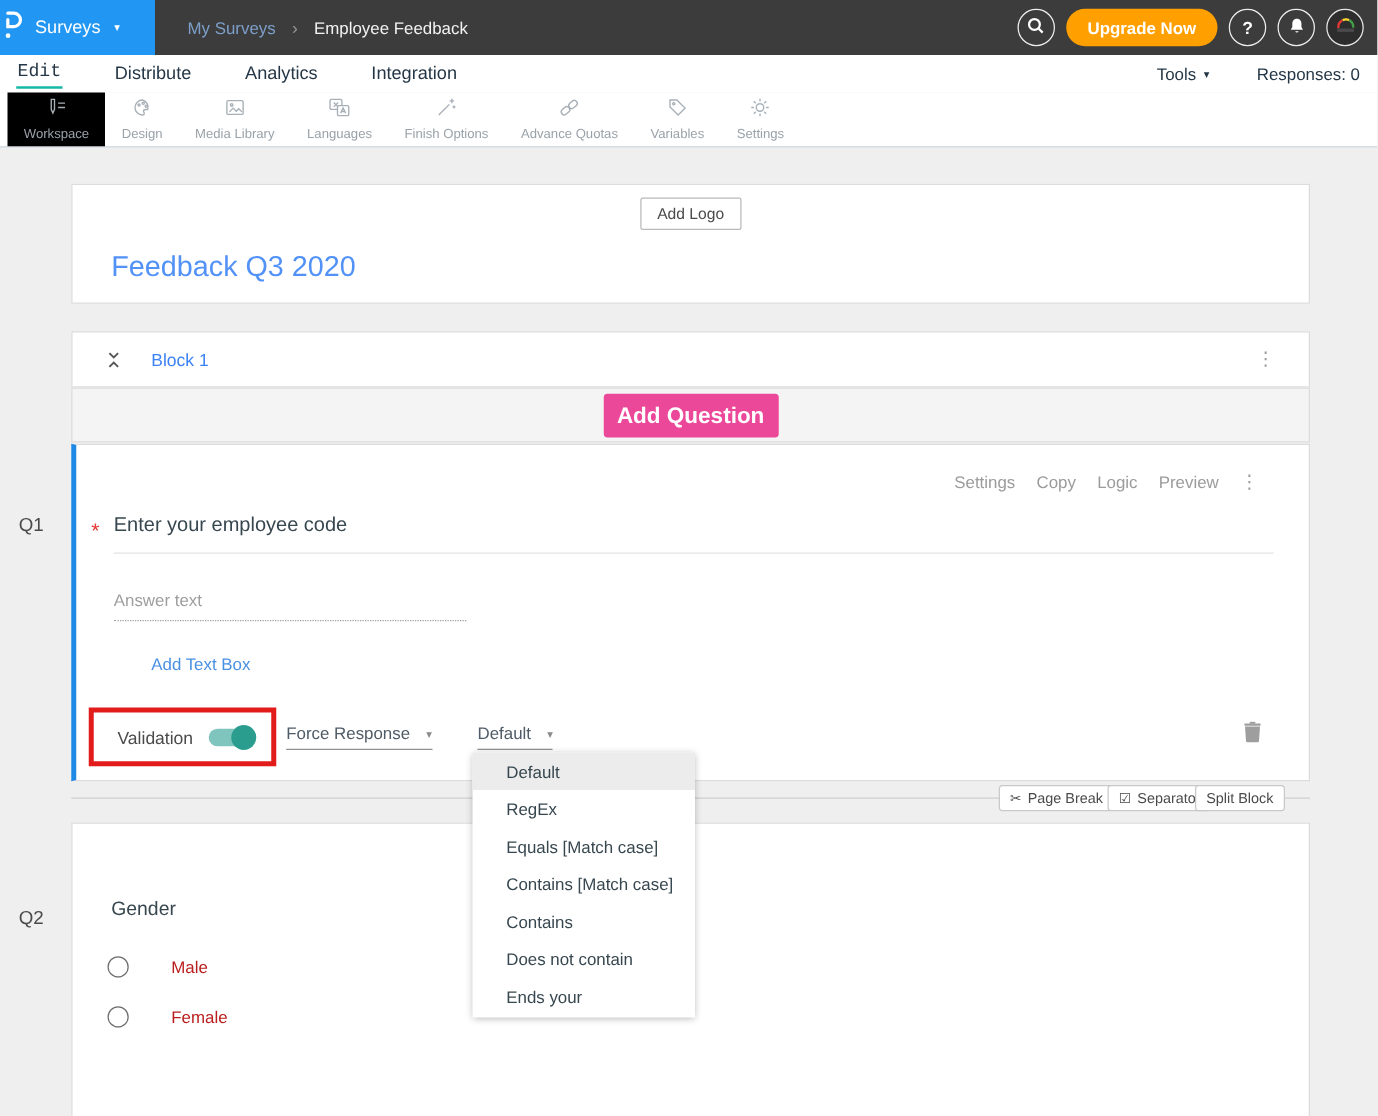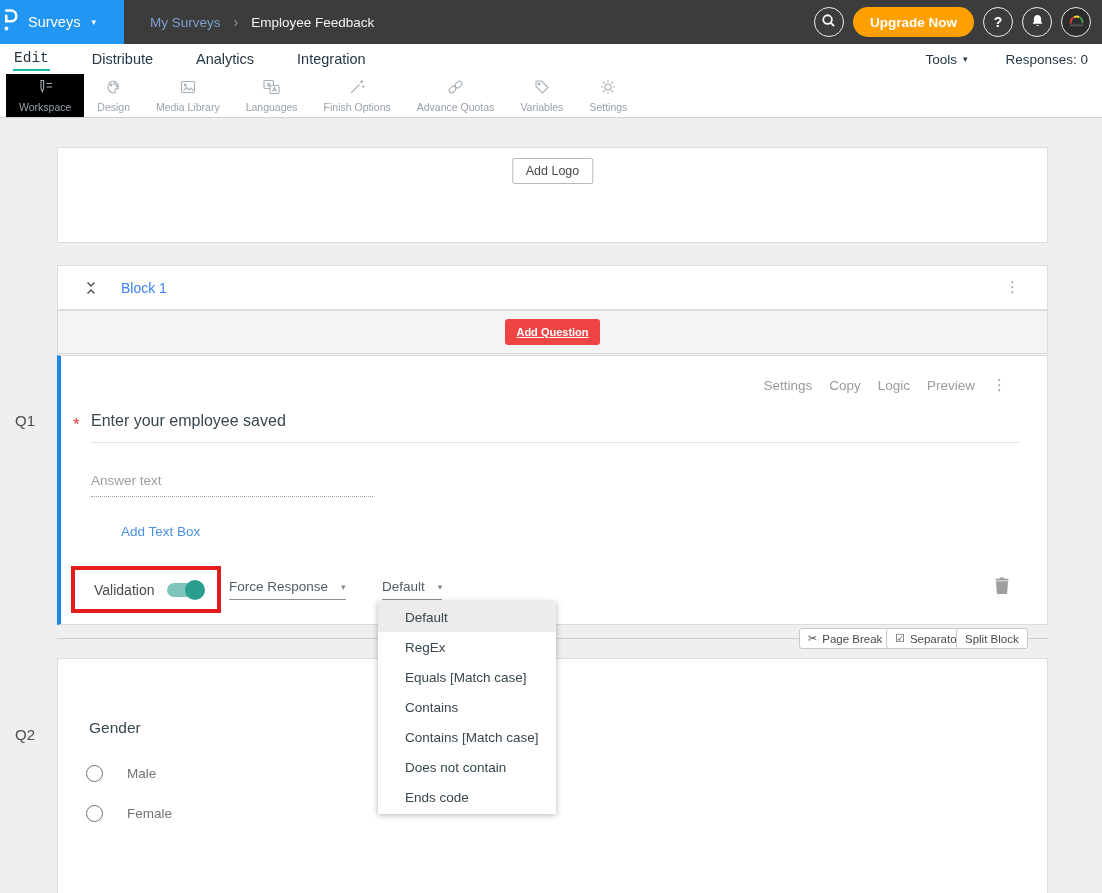--- a/index.html
+++ b/index.html
@@ -47,21 +47,21 @@
   .add-logo-btn { position:absolute; top:10px; left:50%; transform:translateX(-50%); padding:5px 13px; font-size:12.5px; color:#4a4a4a; background:#fff; border:1px solid #b9b9b9; border-radius:2px; cursor:pointer; }
   .survey-title { position:absolute; left:31px; top:52px; font-size:23px; color:#5292f7; cursor:text; }
 
   .block-card { top:265px; height:45px; }
   .collapse-btn { position:absolute; left:25px; top:14px; cursor:pointer; }
   .block-label { position:absolute; left:63px; top:14px; font-size:14px; color:#3b82f6; }
   .dots { color:#9b9b9b; font-size:15px; line-height:1; cursor:pointer; font-family:"DejaVu Sans",sans-serif; }
   .block-menu { position:absolute; right:27px; top:14px; }
 
   .addq-strip { top:310px; height:44px; background:#f4f4f4; display:flex; align-items:center; justify-content:center; }
-  .add-question-btn { background:#ef4444; color:#fff; font-weight:bold; font-size:11px; border:none; border-radius:3px; padding:7px 11px; cursor:pointer;text-decoration:underline; }
+  .add-question-btn { background:#ec4899; color:#fff; font-weight:bold; font-size:18px; border:none; border-radius:3px; padding:7px 11px; cursor:pointer; }
 
   .q1-card { top:355px; height:270px; border-left:4px solid #1e88e5; }
   .q-actions { position:absolute; top:22px; right:40px; display:flex; gap:17px; font-size:13.5px; color:#9b9b9b; align-items:center; }
   .q-action { cursor:pointer; }
   .q-required { position:absolute; left:12px; top:59px; color:#e53935; font-size:17px; }
   .q-text { position:absolute; left:30px; top:56px; font-size:16px; color:#37474f; cursor:text; }
   .q-underline { position:absolute; left:30px; right:28px; top:86px; border-bottom:1px solid #e3e3e3; }
   .answer-ph { position:absolute; left:30px; top:117px; font-size:13.5px; color:#9e9e9e; }
   .answer-line { position:absolute; left:30px; top:140px; width:282px; border-bottom:1px dotted #9e9e9e; }
   .add-textbox { position:absolute; left:60px; top:168px; font-size:13.5px; color:#4a90e2; cursor:pointer; }
@@ -81,21 +81,21 @@
   .btn-pagebreak { left:799px; }
   .btn-separator { left:886px; }
   .btn-splitblock { left:956px; }
 
   .q2-card { top:658px; height:236px; border-bottom:none; }
   .q2-title { position:absolute; left:31px; top:60px; font-size:15.5px; color:#37474f; cursor:text; }
   .radio-row { position:absolute; left:28px; display:flex; align-items:center; gap:24px; cursor:pointer; }
   .radio-male { top:106px; }
   .radio-female { top:146px; }
   .radio-circle { width:17px; height:17px; border:1.5px solid #6f6f6f; border-radius:50%; background:#fff; flex:none; }
-  .radio-label { font-size:13.5px; color:#737373; }
+  .radio-label { font-size:13.5px; color:#b91c1c;margin-left:10px; }
 
   .gutter-label { position:absolute; left:15px; font-size:15px; color:#4a4a4a; z-index:3; }
   .q1-gutter { top:412px; }
   .q2-gutter { top:726px; }
 
   
   .dropdown { position:absolute; left:378px; top:602px; width:178px; background:#fff; box-shadow:0 1px 6px rgba(0,0,0,0.3); z-index:60; padding-bottom:2px; }
   .dd-item { height:30px; display:flex; align-items:center; padding-left:27px; font-size:13.5px; color:#37474f; cursor:pointer; }
   .dd-item.selected { background:#ececec; }
 </style>
@@ -266,20 +266,21 @@
           <path d="M8 1C4.7 1 2 3.4 1 6c1 2.6 3.7 5 7 5s6-2.4 7-5c-1-2.6-3.7-5-7-5z" fill="#fff"></path>
           <circle cx="8" cy="6" r="2" fill="#1e88e5"></circle>
         </svg>
     </span>
     <span>Preview</span>
   </button>
 </div>
 
 <div class="card title-card">
   <button class="add-logo-btn">Add Logo</button>
+  <div class="survey-title">Feedback Q3 2020</div>
 </div>
 
 <div class="card block-card">
   <span class="collapse-btn">
     <svg width="16" height="16" viewBox="0 0 16 16" fill="none" stroke="#555" stroke-width="1.5">
         <path d="M4.5 2.5L8 6l3.5-3.5"></path>
         <path d="M4.5 13.5L8 10l3.5 3.5"></path>
       </svg>
   </span>
   <span class="block-label">Block 1</span>
@@ -292,21 +293,21 @@
 
 <div class="card q1-card">
   <div class="q-actions">
     <span class="q-action">Settings</span>
     <span class="q-action">Copy</span>
     <span class="q-action">Logic</span>
     <span class="q-action">Preview</span>
     <span class="dots">⋮</span>
   </div>
   <span class="q-required">*</span>
-  <div class="q-text">Enter your employee saved</div>
+  <div class="q-text">Enter your employee code</div>
   <div class="q-underline"></div>
   <div class="answer-ph">Answer text</div>
   <div class="answer-line"></div>
   <div class="add-textbox">Add Text Box</div>
   <div class="validation-box">
     <span class="validation-label">Validation</span>
     <span class="toggle">
       <span class="toggle-knob"></span>
     </span>
   </div>
@@ -354,17 +355,17 @@
   </div>
 </div>
 
 <span class="gutter-label q1-gutter">Q1</span>
 <span class="gutter-label q2-gutter">Q2</span>
 
 <div class="dropdown">
   <div class="dd-item selected">Default</div>
   <div class="dd-item">RegEx</div>
   <div class="dd-item">Equals [Match case]</div>
+  <div class="dd-item">Contains [Match case]</div>
   <div class="dd-item">Contains</div>
-  <div class="dd-item">Contains [Match case]</div>
   <div class="dd-item">Does not contain</div>
-  <div class="dd-item">Ends code</div>
+  <div class="dd-item">Ends your</div>
 </div>
 
 </body></html>

